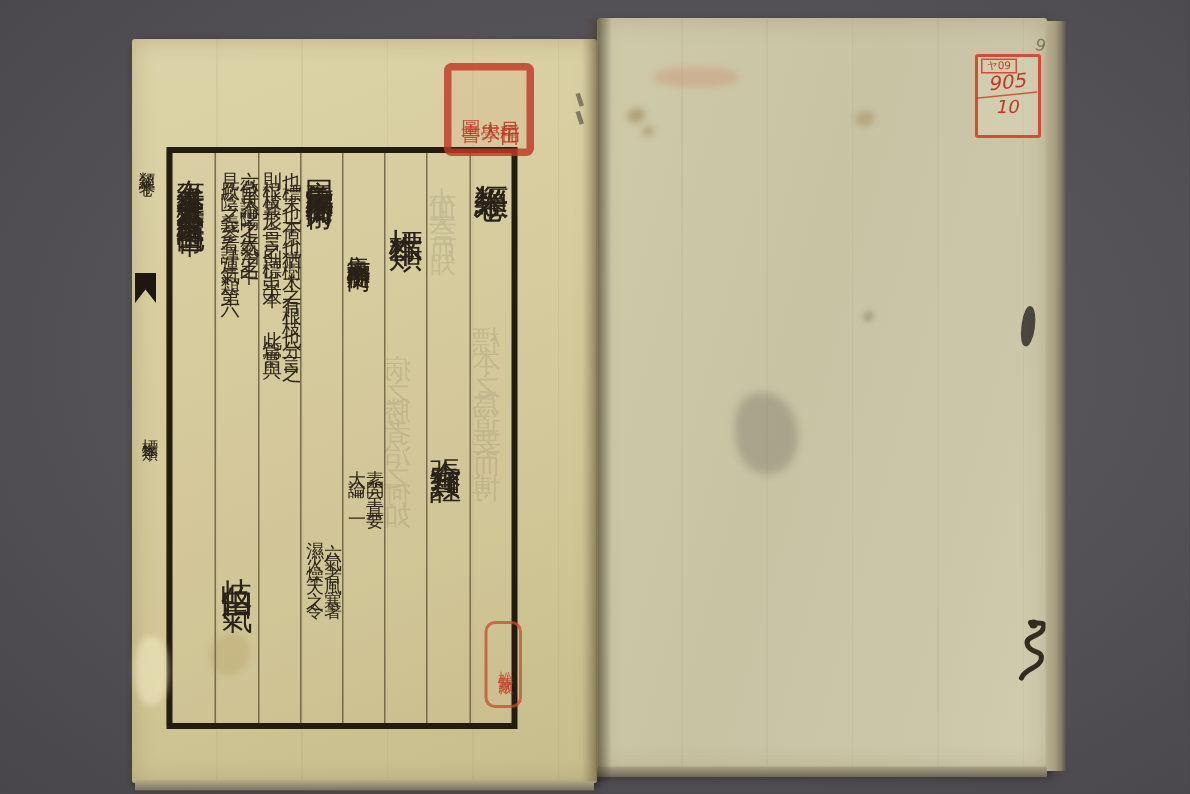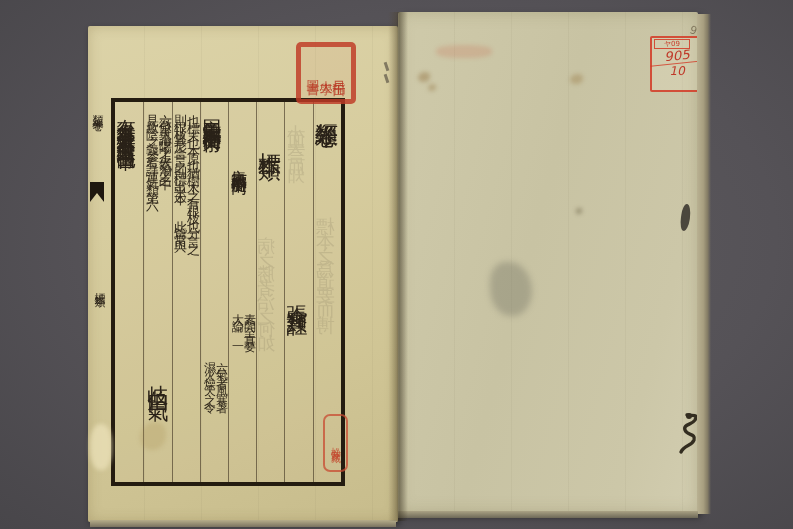--- a/index.html
+++ b/index.html
@@ -63,21 +63,21 @@
     background:rgba(205,80,55,.06);
   }
   #library-seal .vpair span{color:rgba(185,55,35,.85);font-size:13px;letter-spacing:2px;}
   #owner-seal{
     left:235px;top:388px;width:25px;height:58px;
     border:2px solid rgba(200,75,50,.75);border-radius:7px;box-sizing:border-box;
     display:flex;justify-content:center;align-items:center;
   }
   #owner-seal .vtext{color:rgba(195,70,45,.85);font-size:10px;letter-spacing:2px;}
   #call-stamp{
-    left:252px;top:24px;width:56px;height:56px;color:#cf3a26;
+    left:252px;top:24px;width:44px;height:56px;color:#cf3a26;
     border:2px solid rgba(210,55,35,.85);box-sizing:border-box;border-radius:2px;
     background:rgba(235,230,205,.25);
   }
   #call-stamp .classbox{
     margin:1px 14px 0 2px;border:1px solid rgba(210,55,35,.85);
     font-size:7px;line-height:8px;text-align:center;color:rgba(200,45,28,.9);
     font-family:"DejaVu Sans", sans-serif;
   }
   #call-stamp .num{
     font-size:13px;line-height:14px;text-align:center;

